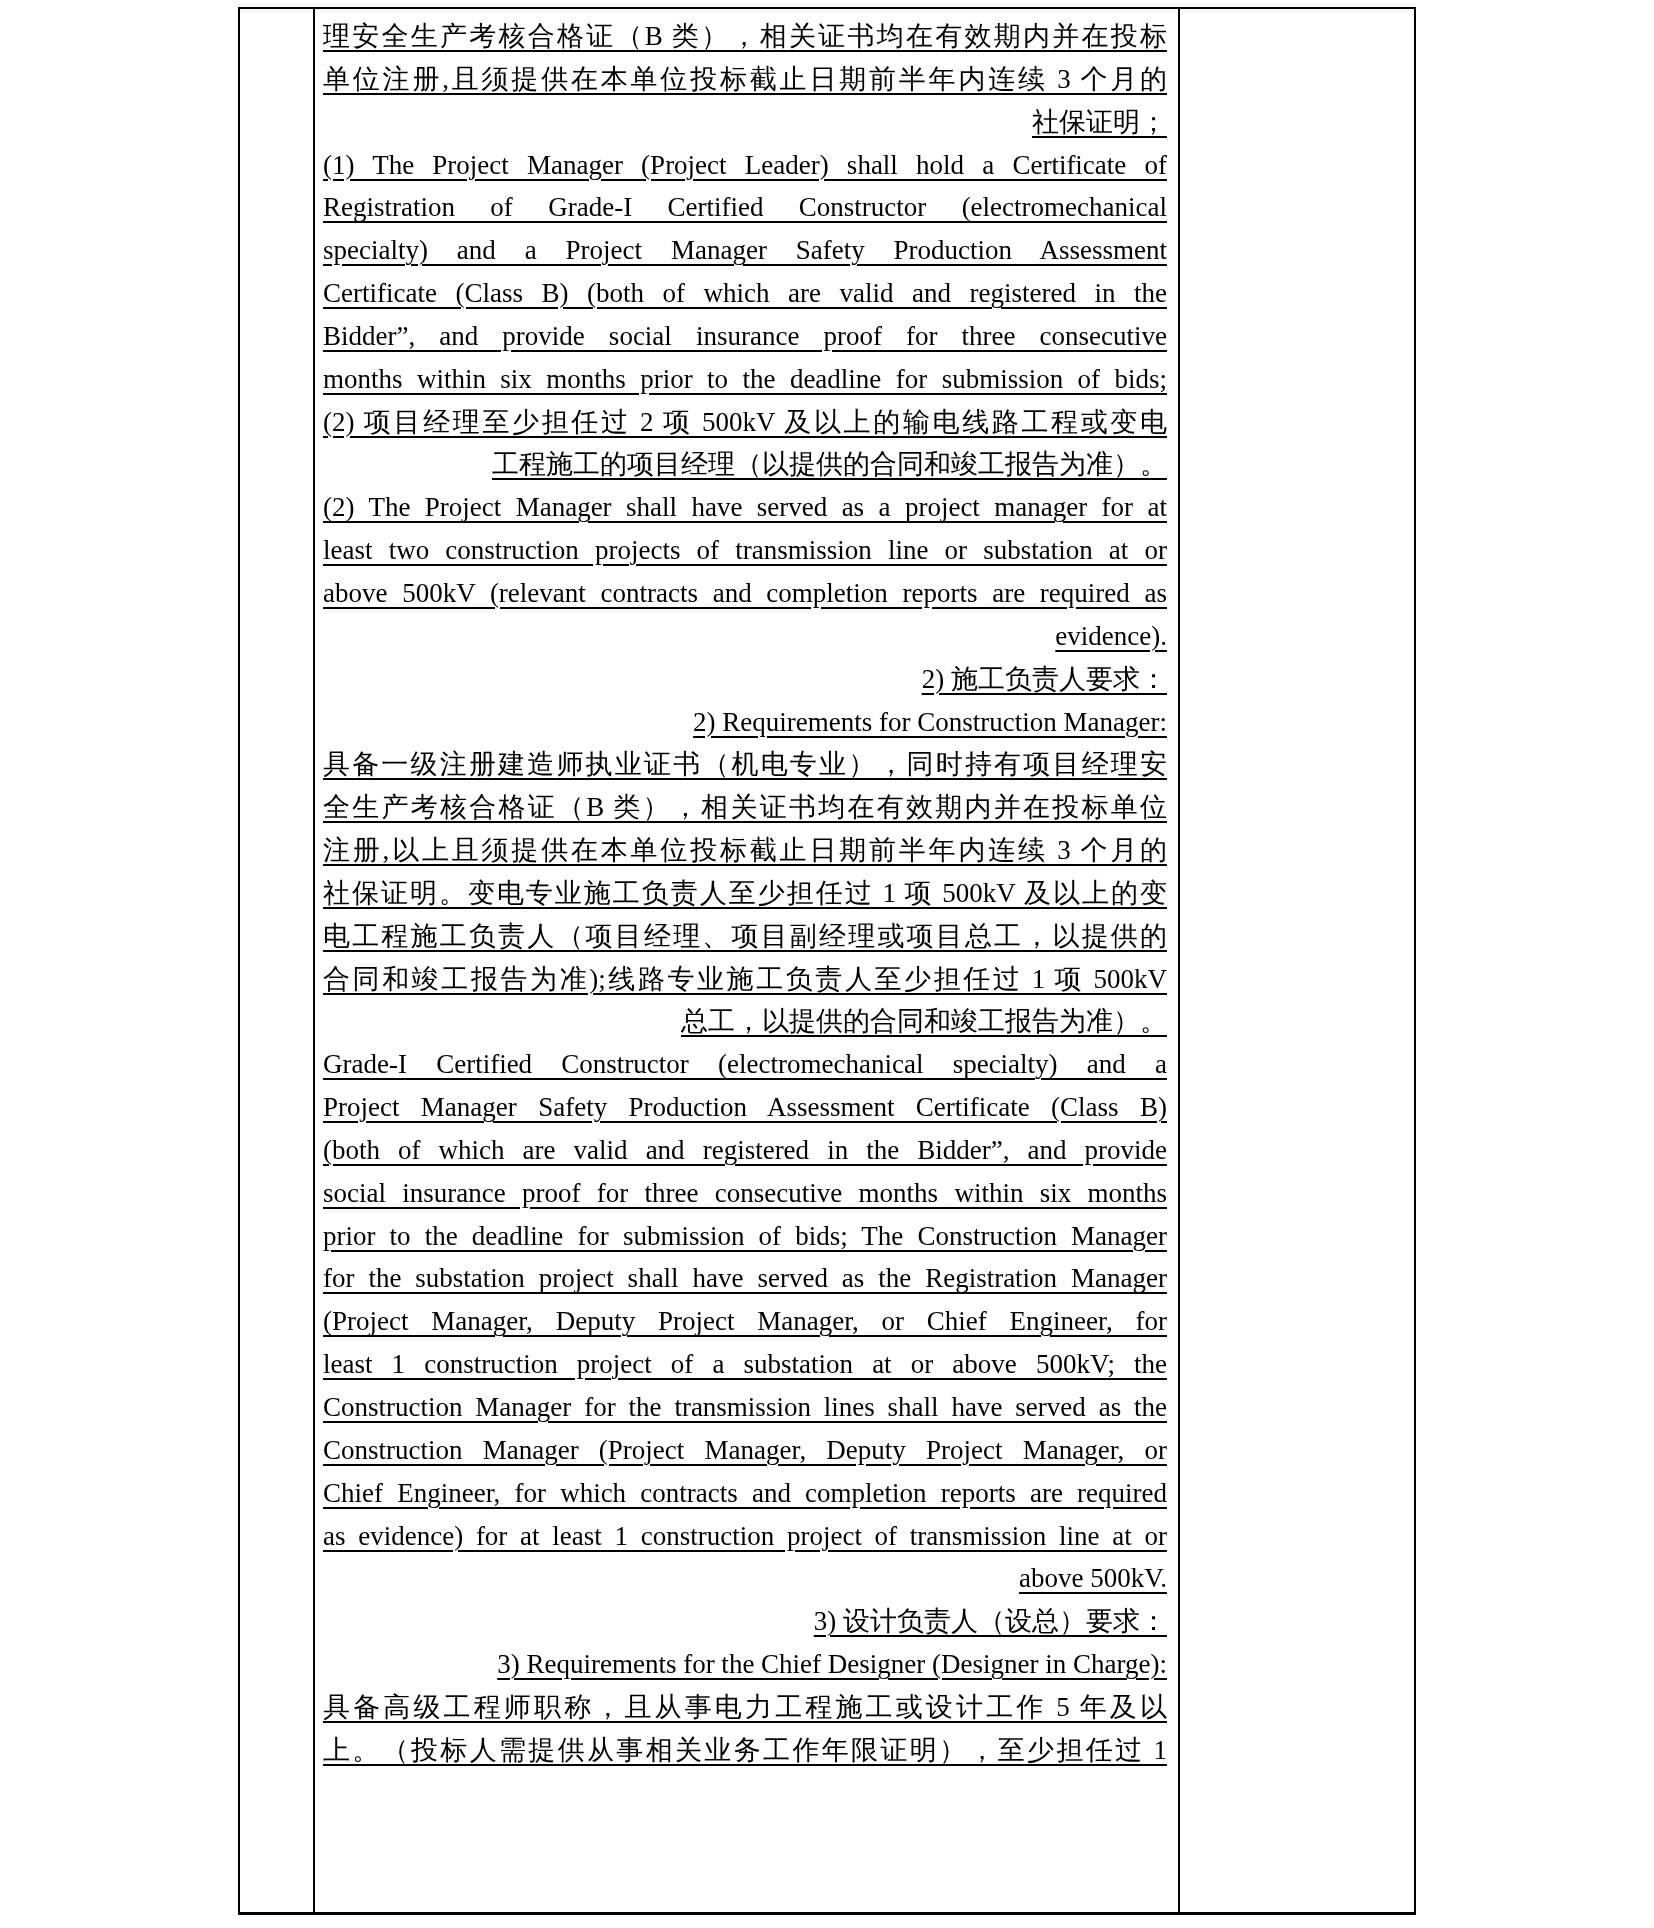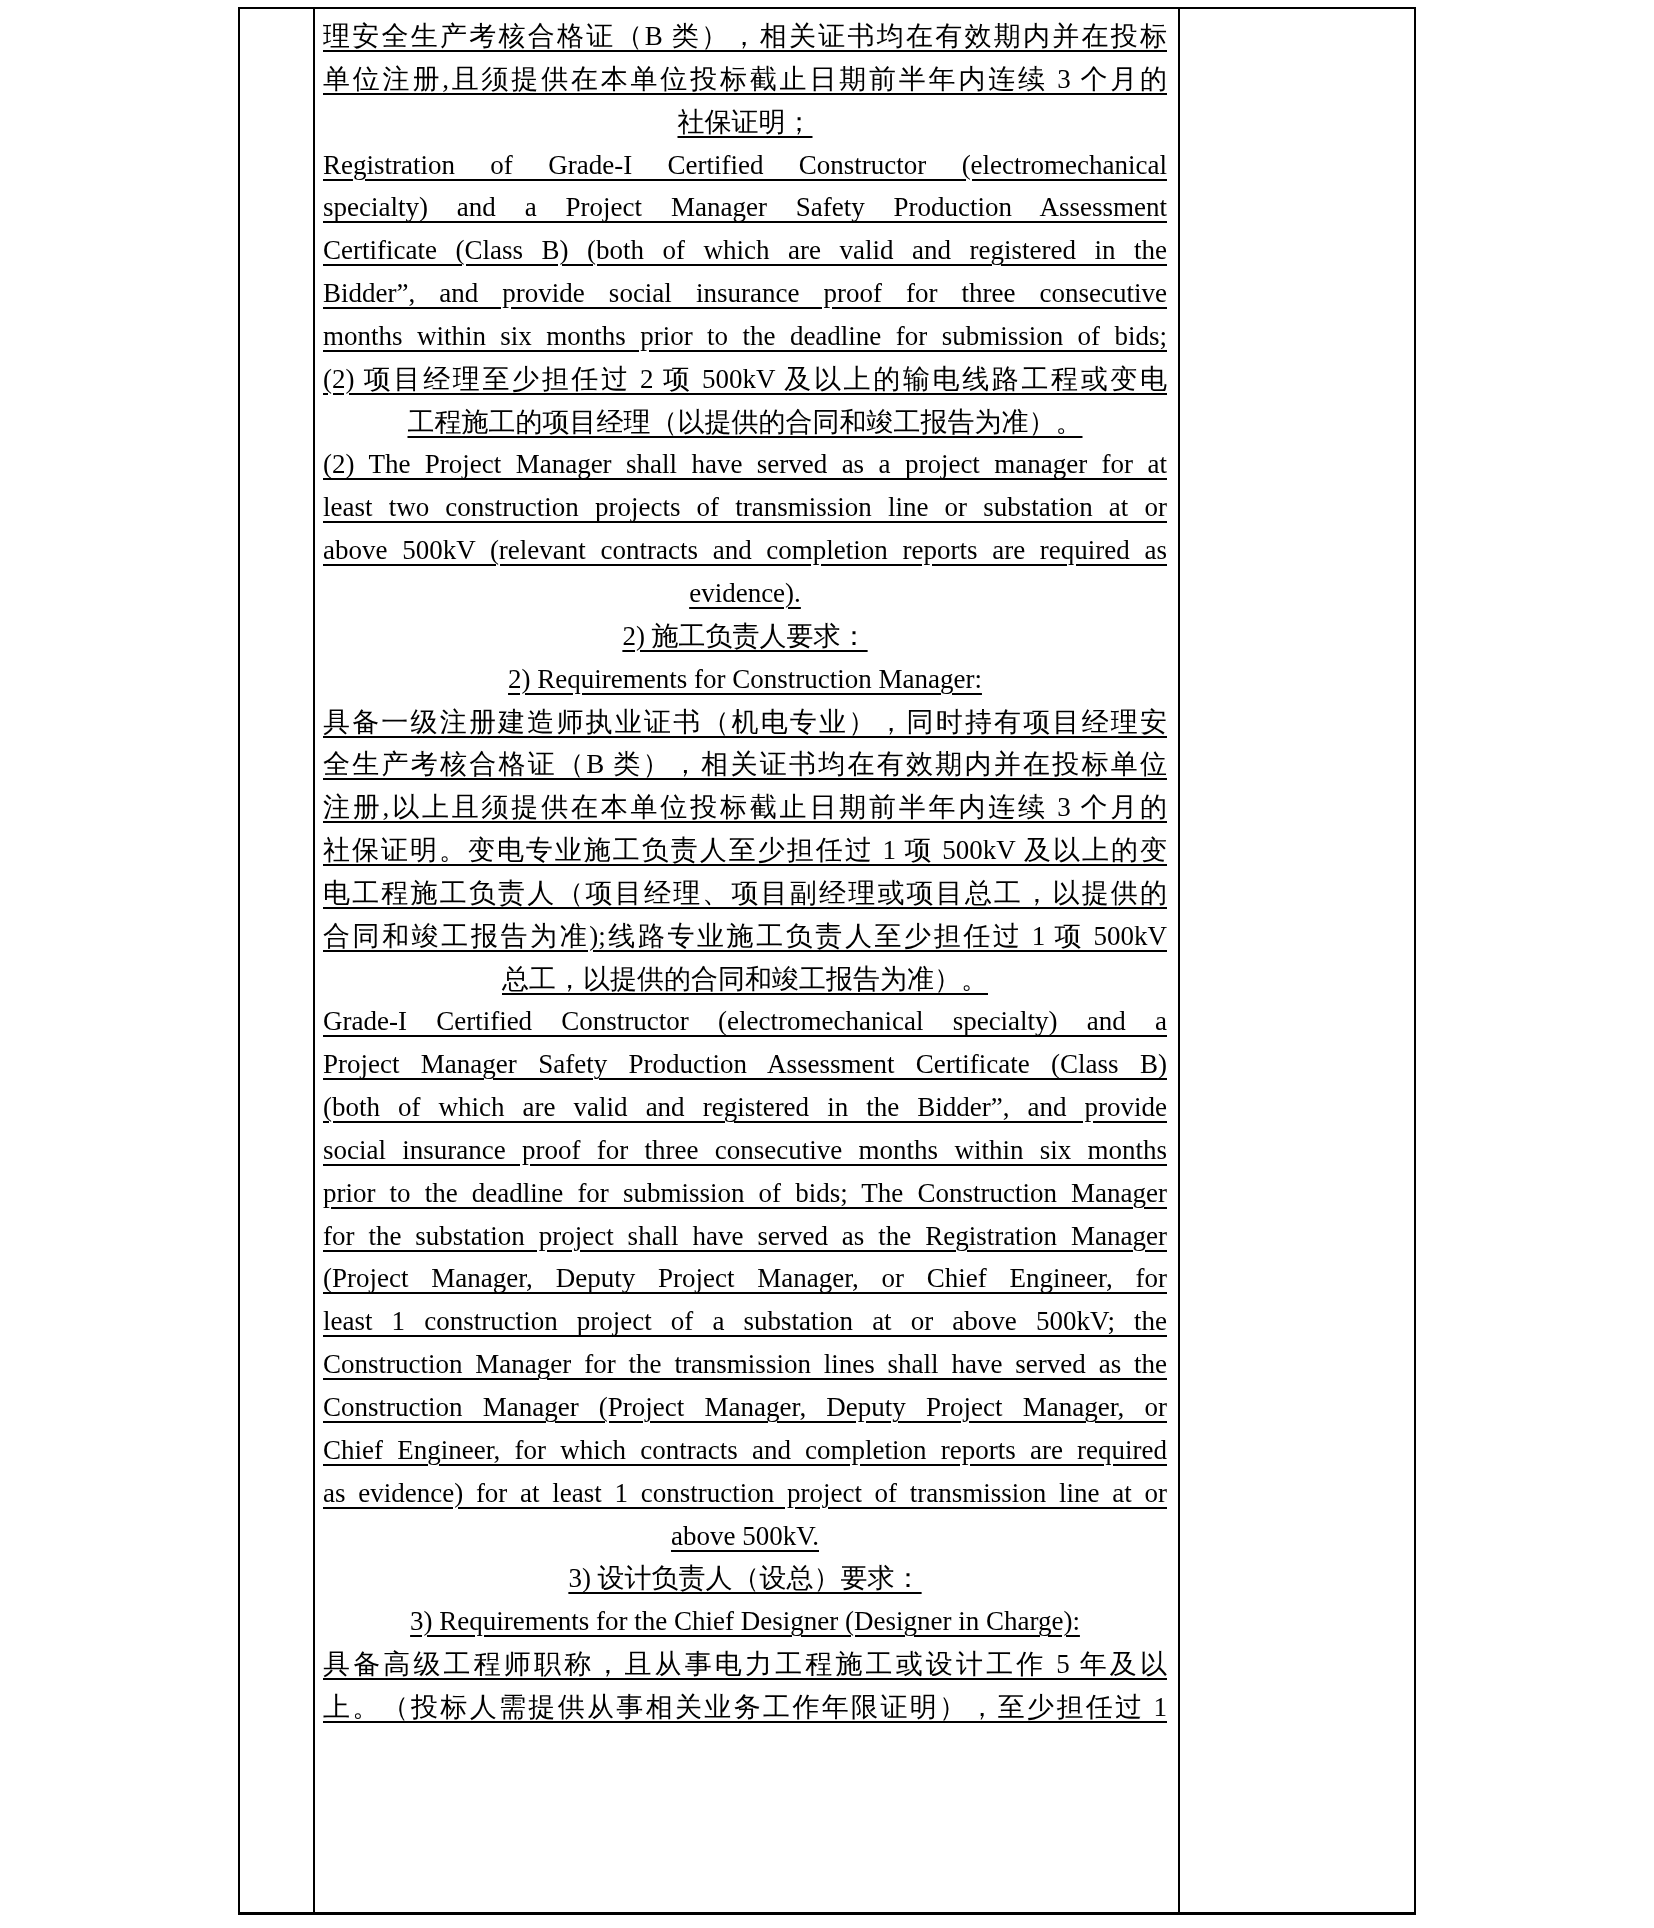--- a/index.html
+++ b/index.html
@@ -46,39 +46,40 @@
     flex: 1;
   }
   .line {
     height: 42.85px;
     line-height: 42.85px;
     font-size: 27px;
     white-space: nowrap;
     text-decoration: underline;
     text-decoration-thickness: 2px;
     text-underline-offset: 5px;
-    text-align: center;
+    text-align: right;
   }
   .line.fill {
     white-space: normal;
     text-align: justify;
     text-align-last: justify;
   }
 </style>
 </head>
 <body>
 
 <div class="page">
   <div class="doc-table">
     <div class="col col-left"></div>
     <div class="col col-main">
       <div>
           <div class="line fill">理安全生产考核合格证（B 类），相关证书均在有效期内并在投标</div>
           <div class="line fill">单位注册,且须提供在本单位投标截止日期前半年内连续 3 个月的</div>
           <div class="line">社保证明；</div>
+          <div class="line fill">(1) The Project Manager (Project Leader) shall hold a Certificate of</div>
           <div class="line fill">Registration of Grade-I Certified Constructor (electromechanical</div>
           <div class="line fill">specialty) and a Project Manager Safety Production Assessment</div>
           <div class="line fill">Certificate (Class B) (both of which are valid and registered in the</div>
           <div class="line fill">Bidder”, and provide social insurance proof for three consecutive</div>
           <div class="line fill">months within six months prior to the deadline for submission of bids;</div>
           <div class="line fill">(2) 项目经理至少担任过 2 项 500kV 及以上的输电线路工程或变电</div>
           <div class="line">工程施工的项目经理（以提供的合同和竣工报告为准）。</div>
           <div class="line fill">(2) The Project Manager shall have served as a project manager for at</div>
           <div class="line fill">least two construction projects of transmission line or substation at or</div>
           <div class="line fill">above 500kV (relevant contracts and completion reports are required as</div>

